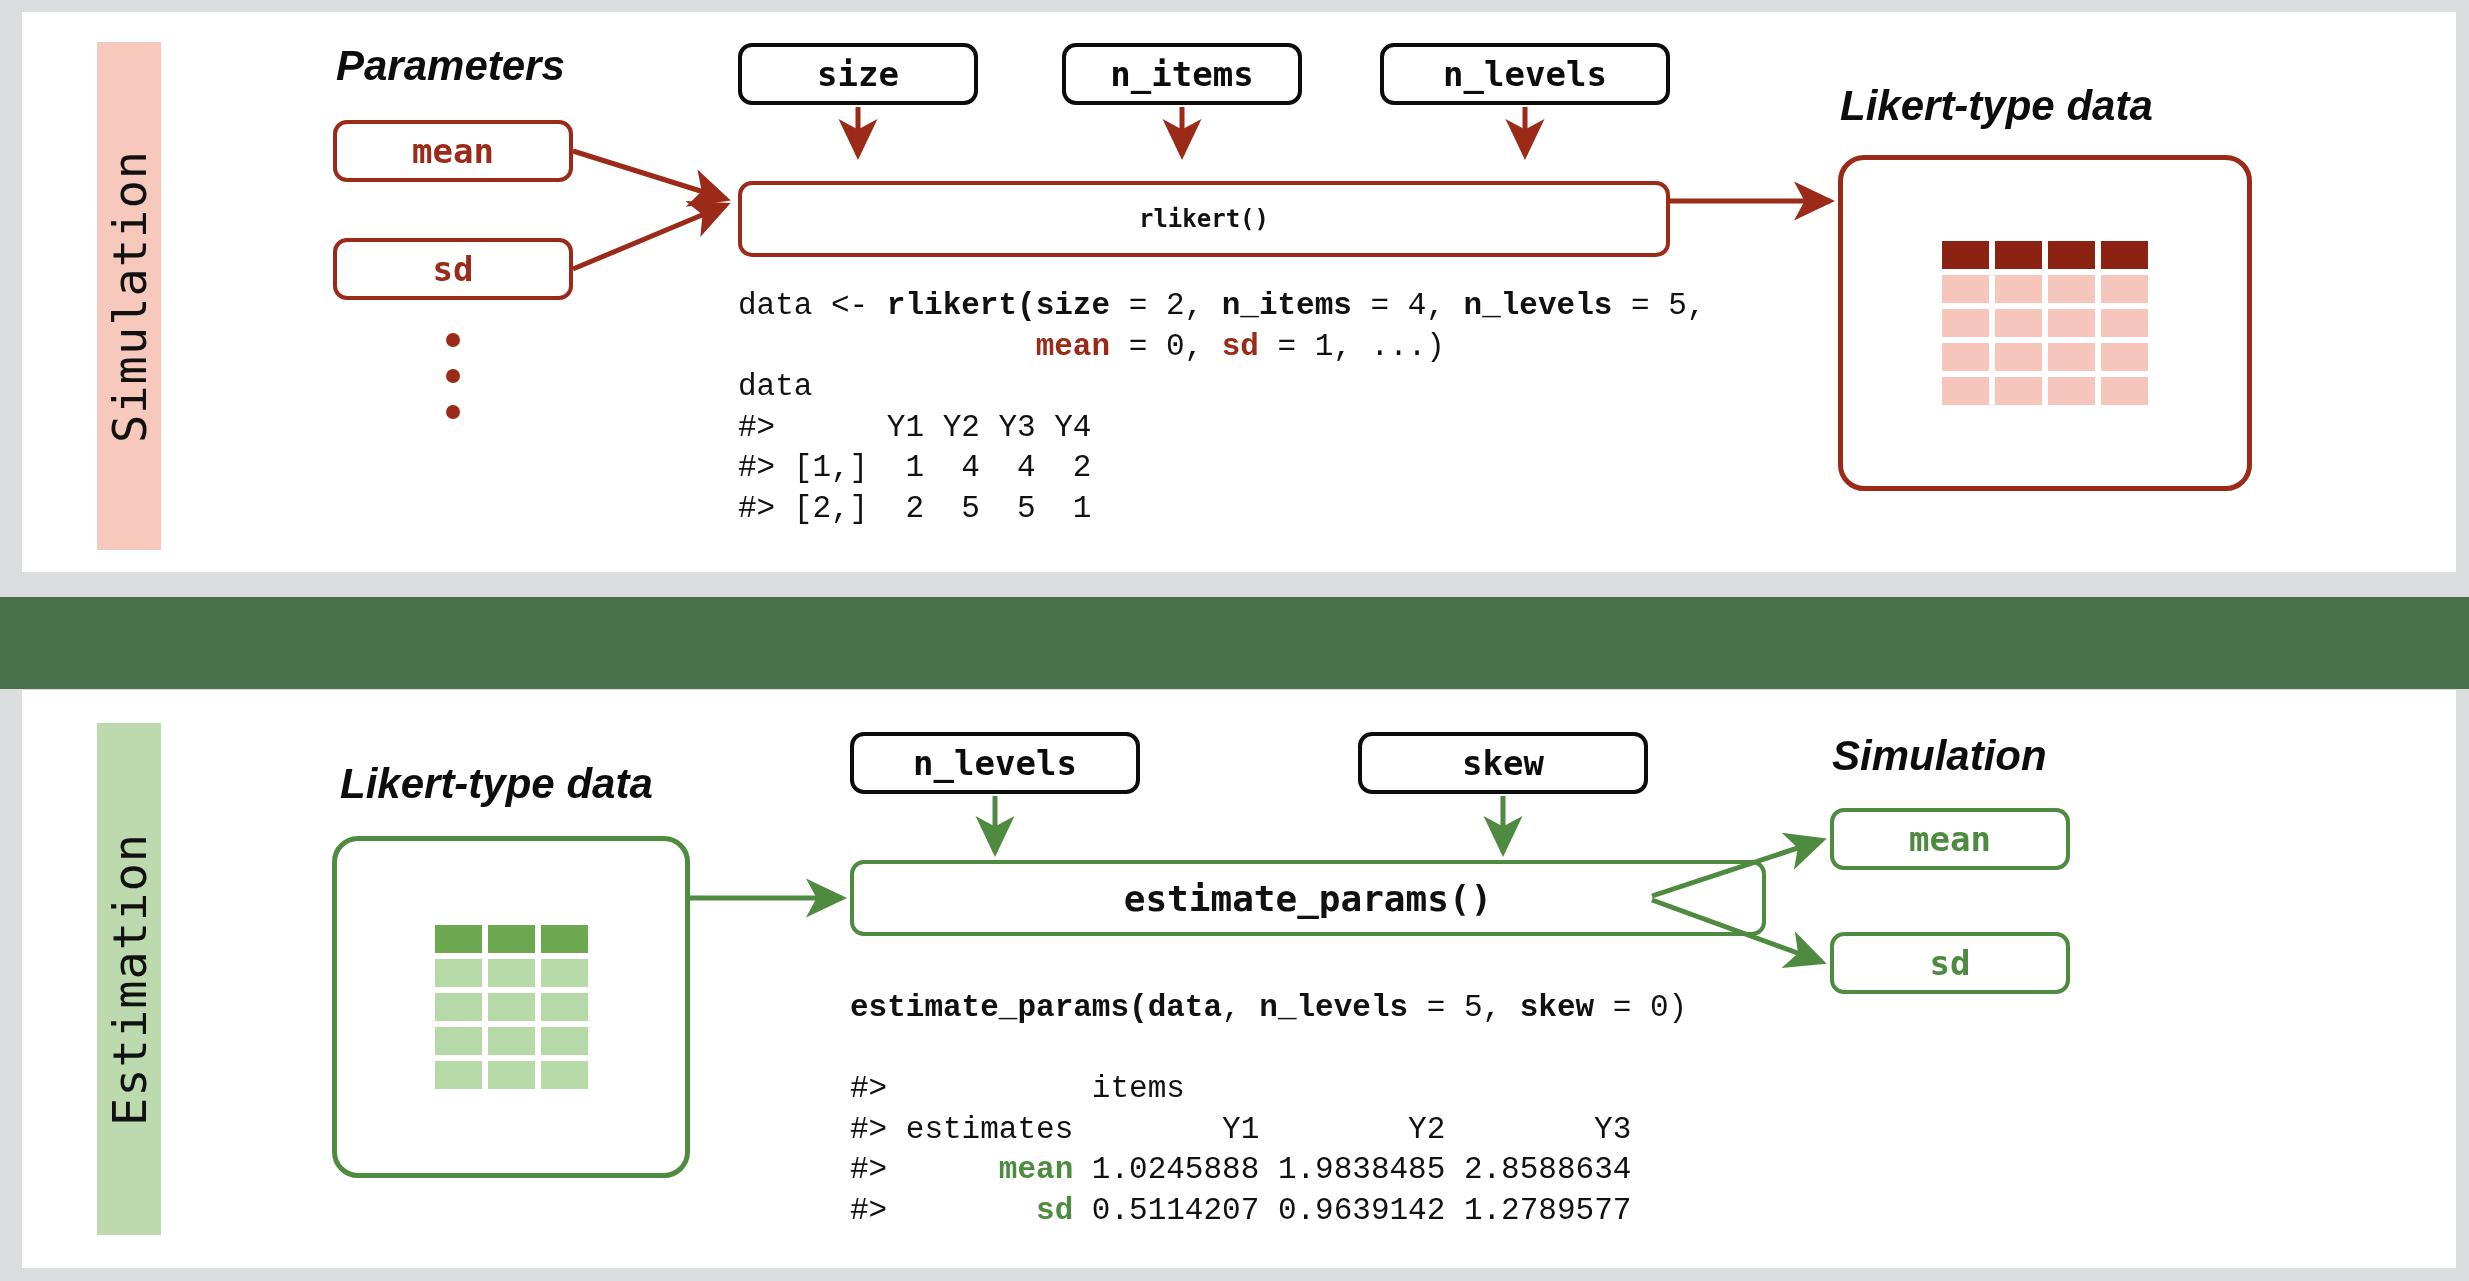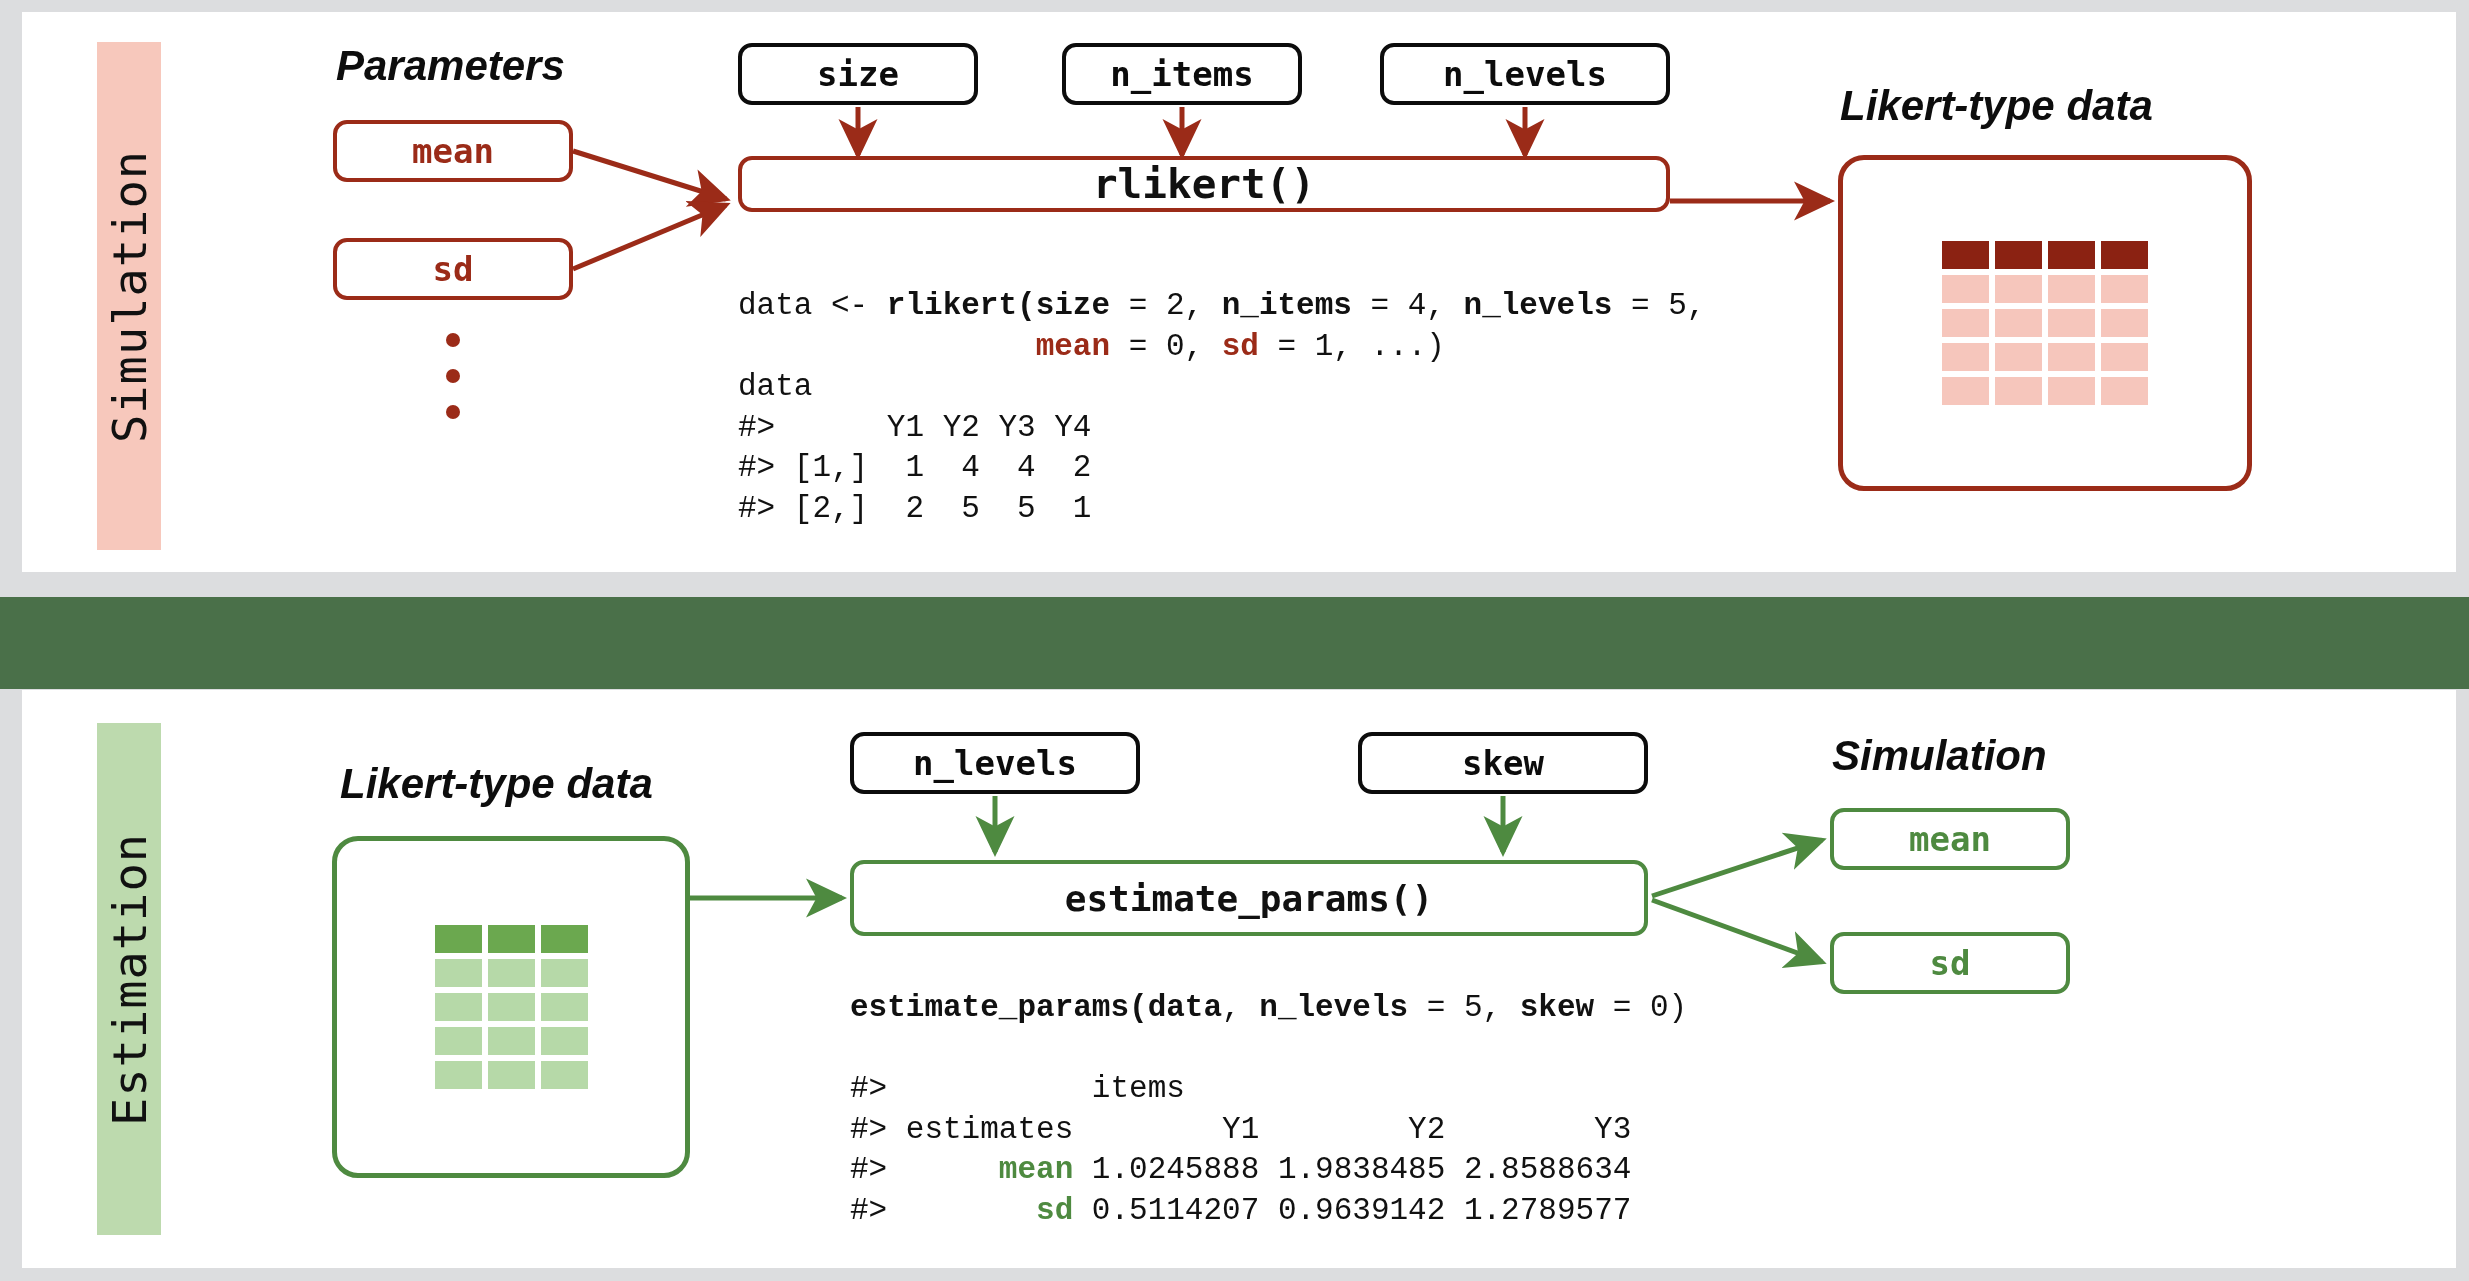--- a/index.html
+++ b/index.html
@@ -169,21 +169,21 @@
   <div class="dots" style="left:446px; top:333px;">
     <div class="dot"></div>
     <div class="dot"></div>
     <div class="dot"></div>
   </div>
 
   <div class="nodebox box-black" style="left:738px; top:43px; width:240px; height:62px; font-size:34px;">size</div>
   <div class="nodebox box-black" style="left:1062px; top:43px; width:240px; height:62px; font-size:34px;">n_items</div>
   <div class="nodebox box-black" style="left:1380px; top:43px; width:290px; height:62px; font-size:34px;">n_levels</div>
 
-  <div class="nodebox fn-red" style="left:738px; top:156px; width:932px; height:56px; font-size:41px;">rlikert()</div>
+  <div class="nodebox fn-red" style="left:738px; top:181px; width:932px; height:76px; font-size:24px;">rlikert()</div>
 
   <div class="heading" style="left:1840px; top:82px;">Likert-type data</div>
 
   <div class="datacard card-red" style="left:1838px; top:155px; width:414px; height:336px;">
     <div class="grid" id="sim-grid" style="grid-template-columns:repeat(4, 47px);">
         <div class="cell" style="background: rgb(139, 34, 18);"></div>
         <div class="cell" style="background: rgb(139, 34, 18);"></div>
         <div class="cell" style="background: rgb(139, 34, 18);"></div>
         <div class="cell" style="background: rgb(139, 34, 18);"></div>
         <div class="cell" style="background: rgb(246, 198, 188);"></div>
@@ -238,21 +238,21 @@
         <div class="cell" style="background: rgb(182, 217, 168);"></div>
         <div class="cell" style="background: rgb(182, 217, 168);"></div>
         <div class="cell" style="background: rgb(182, 217, 168);"></div>
         <div class="cell" style="background: rgb(182, 217, 168);"></div>
       </div>
   </div>
 
   <div class="nodebox box-black" style="left:850px; top:732px; width:290px; height:62px; font-size:34px;">n_levels</div>
   <div class="nodebox box-black" style="left:1358px; top:732px; width:290px; height:62px; font-size:34px;">skew</div>
 
-  <div class="nodebox fn-green" style="left:850px; top:860px; width:798px; height:76px; font-size:36px;">estimate_params()</div>
+  <div class="nodebox fn-green" style="left:850px; top:860px; width:916px; height:76px; font-size:36px;">estimate_params()</div>
 
   <div class="heading" style="left:1832px; top:732px;">Simulation</div>
 
   <div class="nodebox box-green" style="left:1830px; top:808px; width:240px; height:62px; font-size:34px;">mean</div>
   <div class="nodebox box-green" style="left:1830px; top:932px; width:240px; height:62px; font-size:34px;">sd</div>
 
   <div class="code" style="left:850px; top:988px; font-size:31px;"><span class="b">estimate_params(</span><span class="b">data</span><span>, </span><span class="b">n_levels</span><span> = 5, </span><span class="b">skew</span><span> = 0)
 
 #&gt;           items
 #&gt; estimates        Y1        Y2        Y3

